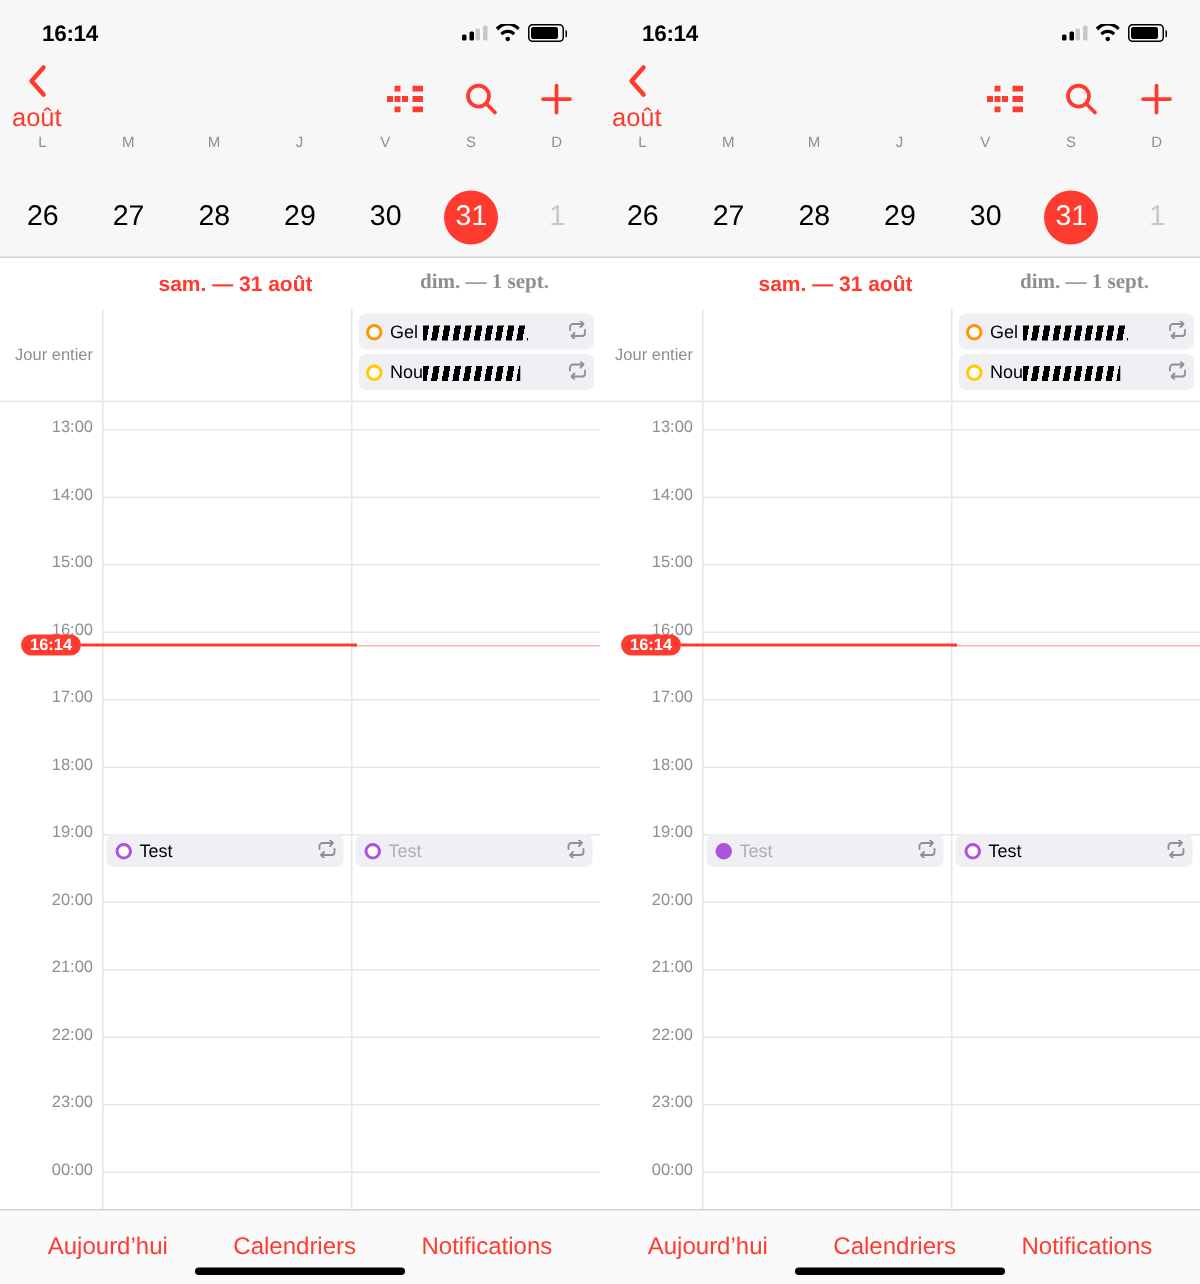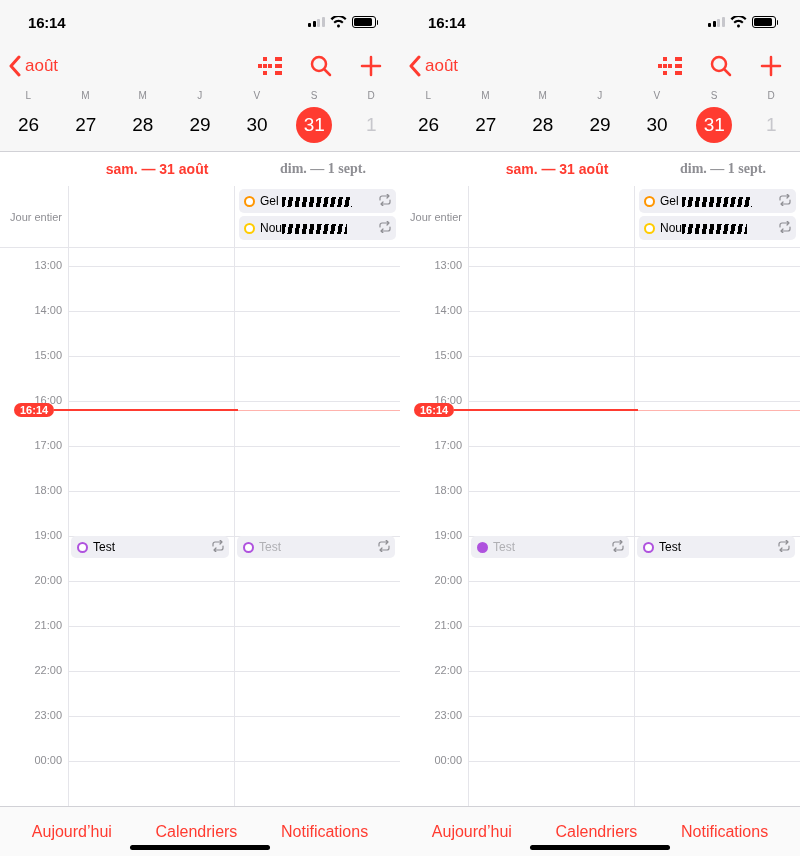--- a/index.html
+++ b/index.html
@@ -14,29 +14,29 @@
 .signal i { width:3px; background:#000; border-radius:1px; }
 .signal i:nth-child(1){height:4px} .signal i:nth-child(2){height:6px} .signal i:nth-child(3){height:8px;background:#c7c7cc} .signal i:nth-child(4){height:10px;background:#c7c7cc}
 .wifi svg { display:block; }
 .battery { display:flex; align-items:center; }
 .battery .body { width:24px; height:12px; border:1px solid #000; border-radius:3px; position:relative; }
 .battery .fill { position:absolute; left:1px; top:1px; bottom:1px; width:18px; background:#000; border-radius:1.5px; }
 .battery .tip { width:1.5px; height:5px; background:#000; border-radius:0 1px 1px 0; margin-left:1px; }
 
 
 .nav { height:44px; display:flex; align-items:center; justify-content:space-between; padding:0 12px 0 8px; background:#f7f7f7; }
-.back { display:flex; align-items:center; color:#ff3b30; font-size:17px; gap:4px; }
+.back { display:flex; align-items:center; color:#ff3b30; font-size:17px; gap:4px;flex-direction:column; }
 .nav-right { display:flex; align-items:center; gap:28px; padding-right:6px; }
 .nav-btn { color:#ff3b30; display:flex; align-items:center; justify-content:center; }
 
 
 .week-header { background:#f7f7f7; border-bottom:1px solid #d1d1d6; padding-bottom:8px; }
 .week-labels { display:flex; padding:2px 0; }
 .week-labels span { flex:1; text-align:center; font-size:10px; color:#8e8e93; text-transform:uppercase; letter-spacing:0.5px; }
-.week-dates { display:flex; margin-top:4px;justify-content:space-between; }
+.week-dates { display:flex; margin-top:24px;justify-content:space-between; }
 .week-dates .cell { flex:1; display:flex; justify-content:center; }
 .date-num { width:36px; height:36px; border-radius:50%; display:flex; align-items:center; justify-content:center; font-size:19px; color:#000; }
 .date-num.selected { background:#ff3b30; color:#fff; font-weight:500; }
 .date-num.dim { color:#c7c7cc; }
 .time-gutter { width:68px; flex-shrink:0; }
 .daycol { flex:1; min-width:0; }
 .day-title-row { display:flex; height:34px; align-items:center;gap:12px; }
 .day-title-row .time-gutter { height:100%; }
 .day-title { flex:1; text-align:center; font-size:14px; font-weight:600; }
 .day-title.red { color:#ff3b30; }

